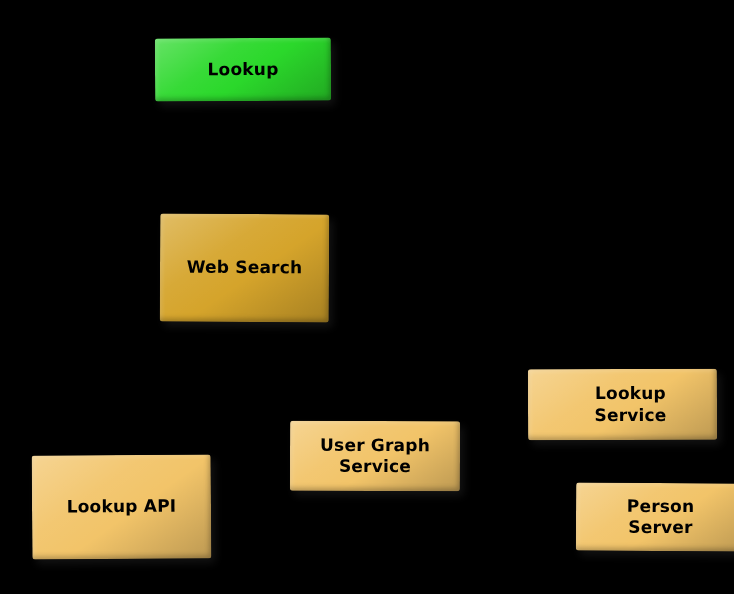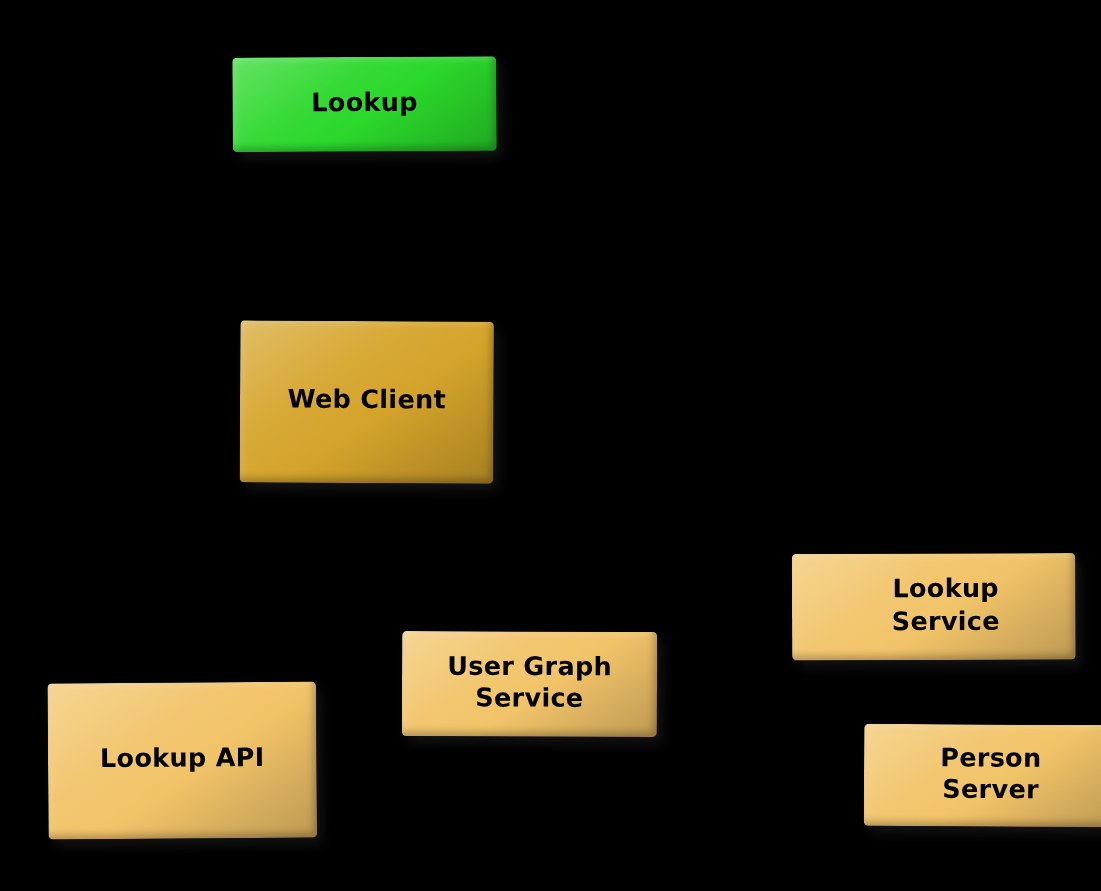--- a/index.html
+++ b/index.html
@@ -37,35 +37,35 @@
     font-size: 17px;
     line-height: 1.25;
     color: #000000;
     white-space: pre-line;
     letter-spacing: 0.2px;
   }
   
   .n-client       { left: 155px; top: 38px;  width: 176px; height: 63px;  transform: rotate(-0.3deg); }
   .n-web-server   { left: 160px; top: 214px; width: 169px; height: 108px; transform: rotate(0.3deg); }
   .n-search-api   { left: 32px;  top: 455px; width: 179px; height: 104px; transform: rotate(-0.4deg); }
-  .n-user-graph   { left: 268px; top: 421px; width: 170px; height: 70px;  transform: rotate(0.2deg); }
+  .n-user-graph   { left: 290px; top: 421px; width: 170px; height: 70px;  transform: rotate(0.2deg); }
   .n-lookup       { left: 528px; top: 369px; width: 173px; height: 71px;  transform: rotate(-0.2deg); padding-left: 16px; }
   .n-person       { left: 531px; top: 483px; width: 169px; height: 68px;  transform: rotate(0.3deg); }
 </style>
 </head>
 <body>
 
 <div class="canvas" style="background-color: rgb(0, 0, 0);">
 
   <div class="node n-client" style="background-color: rgb(43, 216, 43);">
     <span class="label">Lookup</span>
   </div>
 
   <div class="node n-web-server" style="background-color: rgb(213, 164, 43);">
-    <span class="label">Web Client</span>
+    <span class="label">Web Search</span>
   </div>
 
   <div class="node n-search-api" style="background-color: rgb(242, 196, 105);">
     <span class="label">Lookup API</span>
   </div>
 
   <div class="node n-user-graph" style="background-color: rgb(242, 196, 105);">
     <span class="label">User Graph
 Service</span>
   </div>

